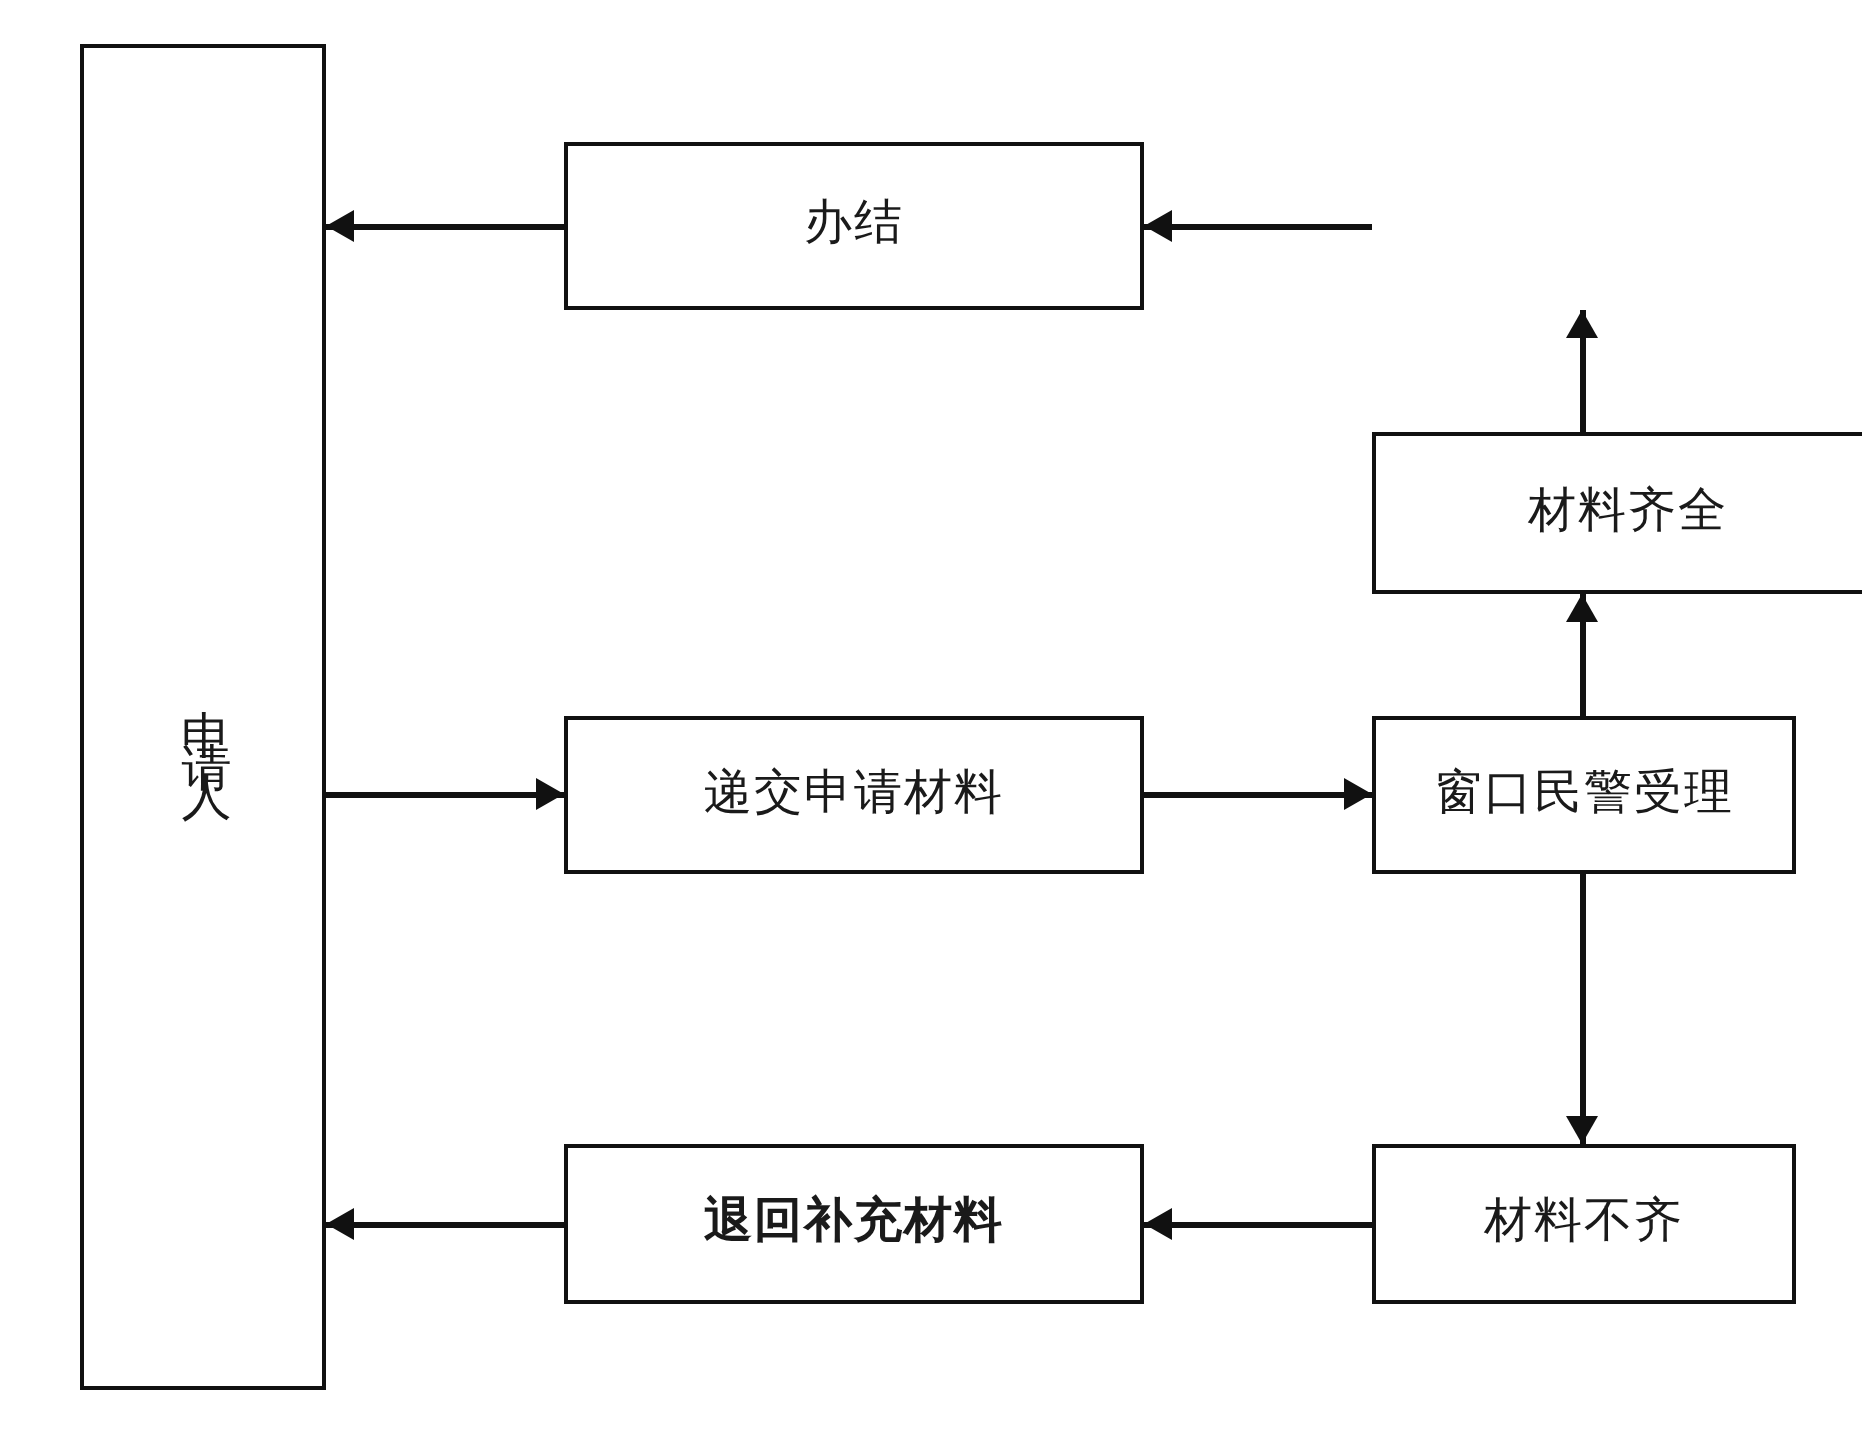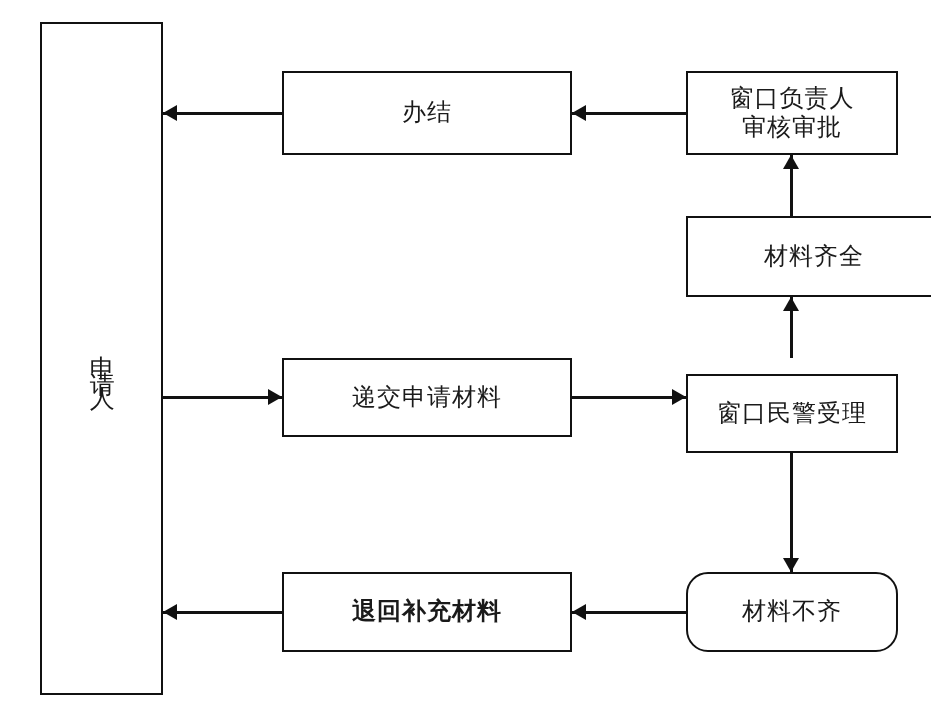--- a/index.html
+++ b/index.html
@@ -117,38 +117,34 @@
   <div class="arrow left" style="left:163px; top:604px;"></div>
 
   <div class="node vertical" style="left:40px; top:22px; width:123px; height:673px;">
     <span class="label">申请人</span>
   </div>
 
   <div class="node" style="left:282px; top:71px; width:290px; height:84px;">
     <span class="label">办结</span>
   </div>
 
-  <div class="node" style="left:686px; top:71px; width:212px; height:84px;">
-    <span class="label">窗口负责人
-审核审批</span>
-  </div>
 
   <div class="node" style="left:686px; top:216px; width:256px; height:81px;">
     <span class="label">材料齐全</span>
   </div>
 
   <div class="node" style="left:282px; top:358px; width:290px; height:79px;">
     <span class="label">递交申请材料</span>
   </div>
 
-  <div class="node" style="left:686px; top:358px; width:212px; height:79px;margin-top:16px;">
+  <div class="node" style="left:686px; top:358px; width:212px; height:79px;">
     <span class="label">窗口民警受理</span>
   </div>
 
   <div class="node" style="left:282px; top:572px; width:290px; height:80px;font-weight:bold;">
     <span class="label">退回补充材料</span>
   </div>
 
-  <div class="node" style="left:686px; top:572px; width:212px; height:80px;border-radius:22px;">
+  <div class="node" style="left:686px; top:572px; width:212px; height:80px;">
     <span class="label">材料不齐</span>
   </div>
 
 </div>
 
 </body></html>

